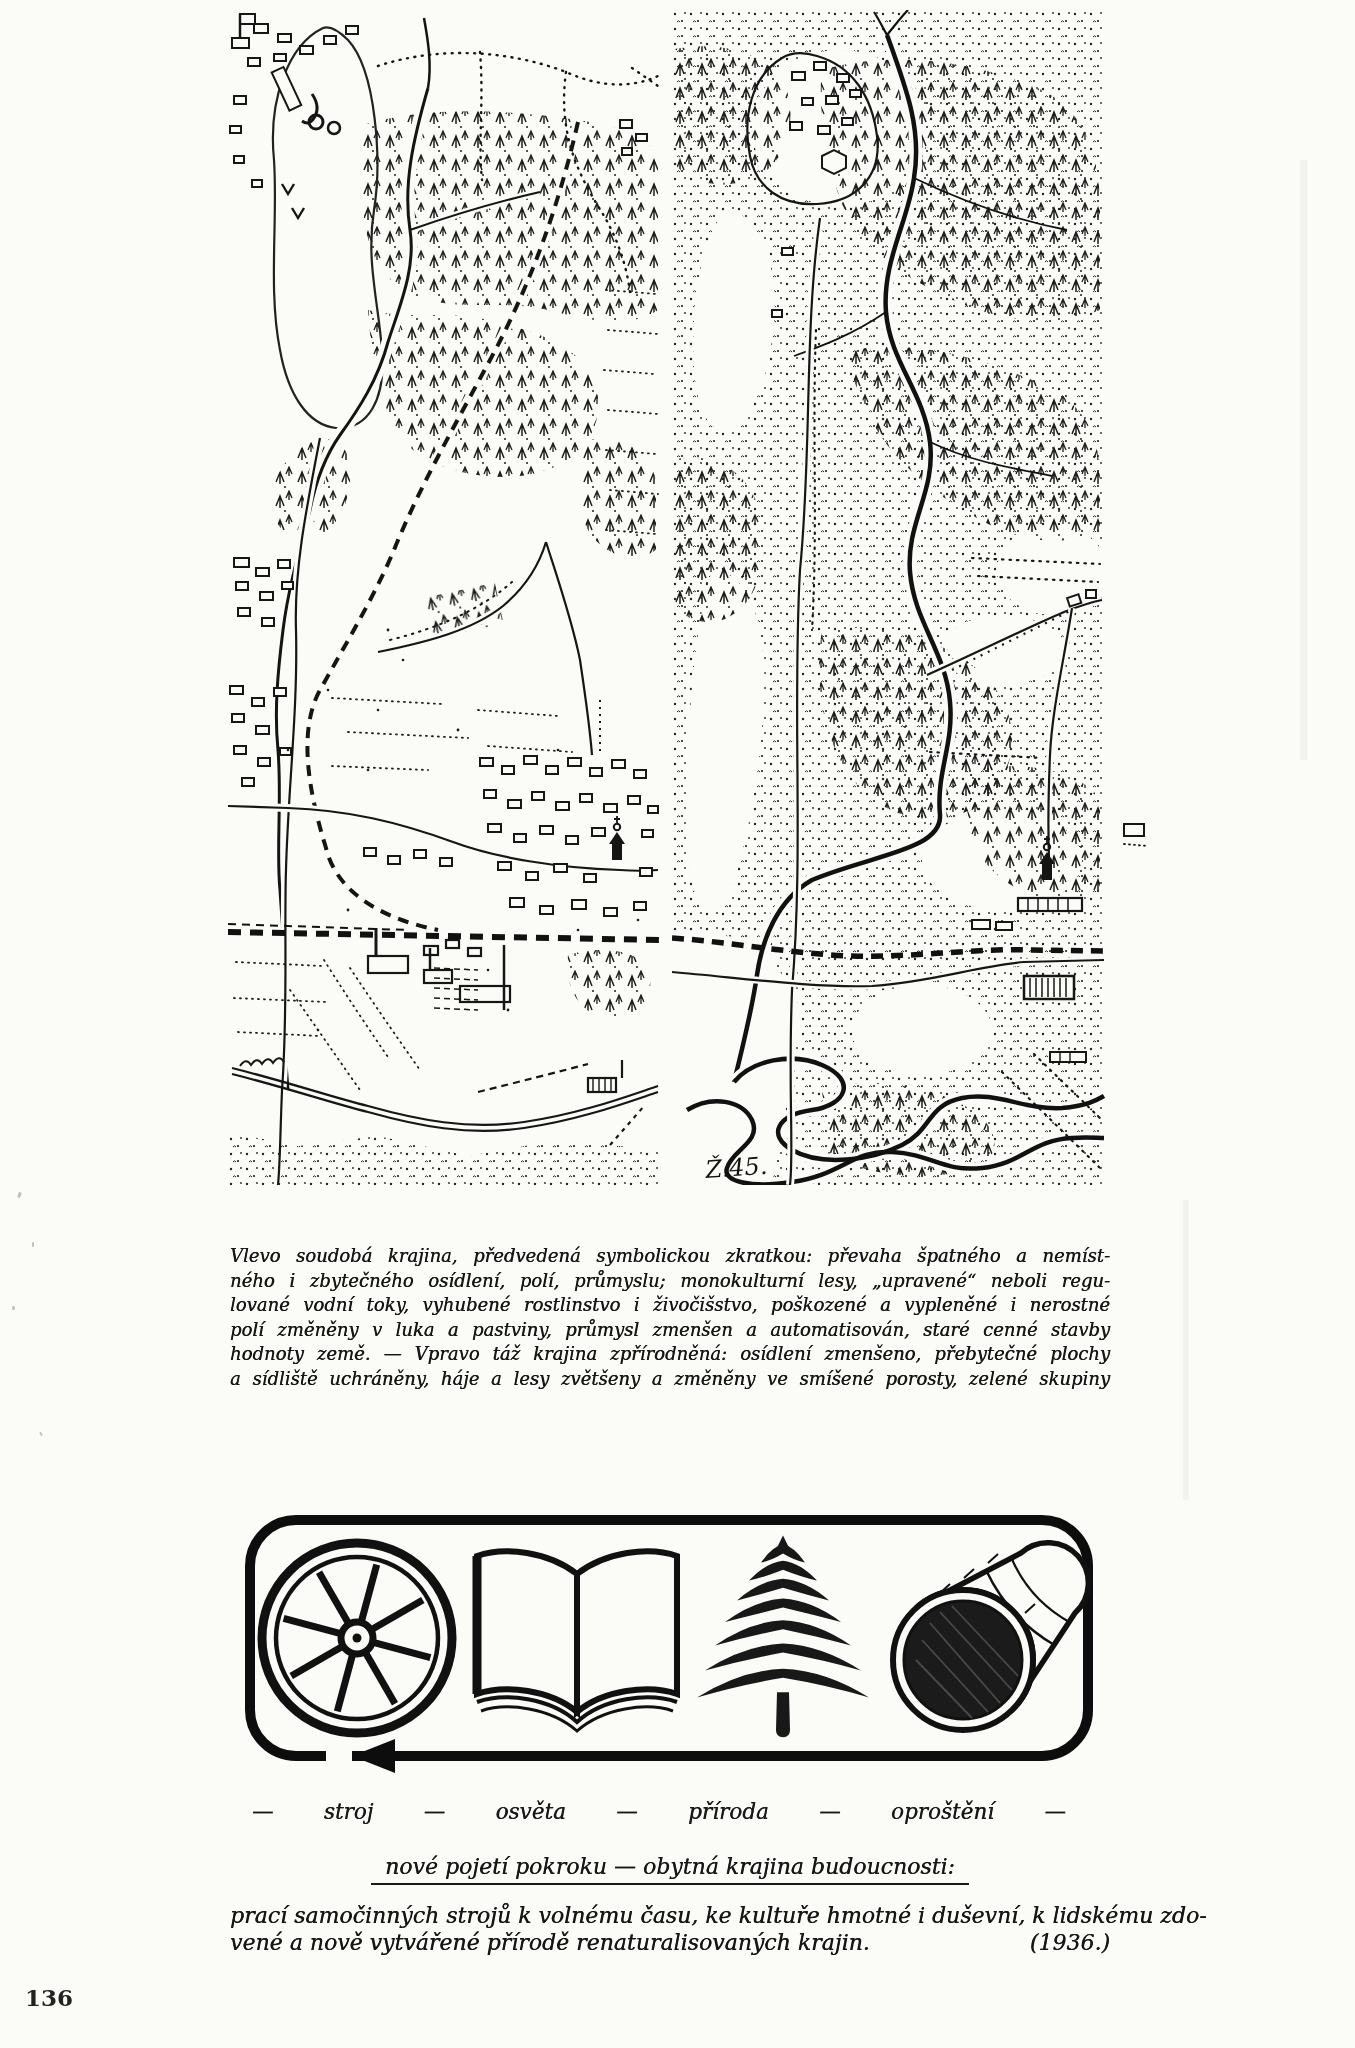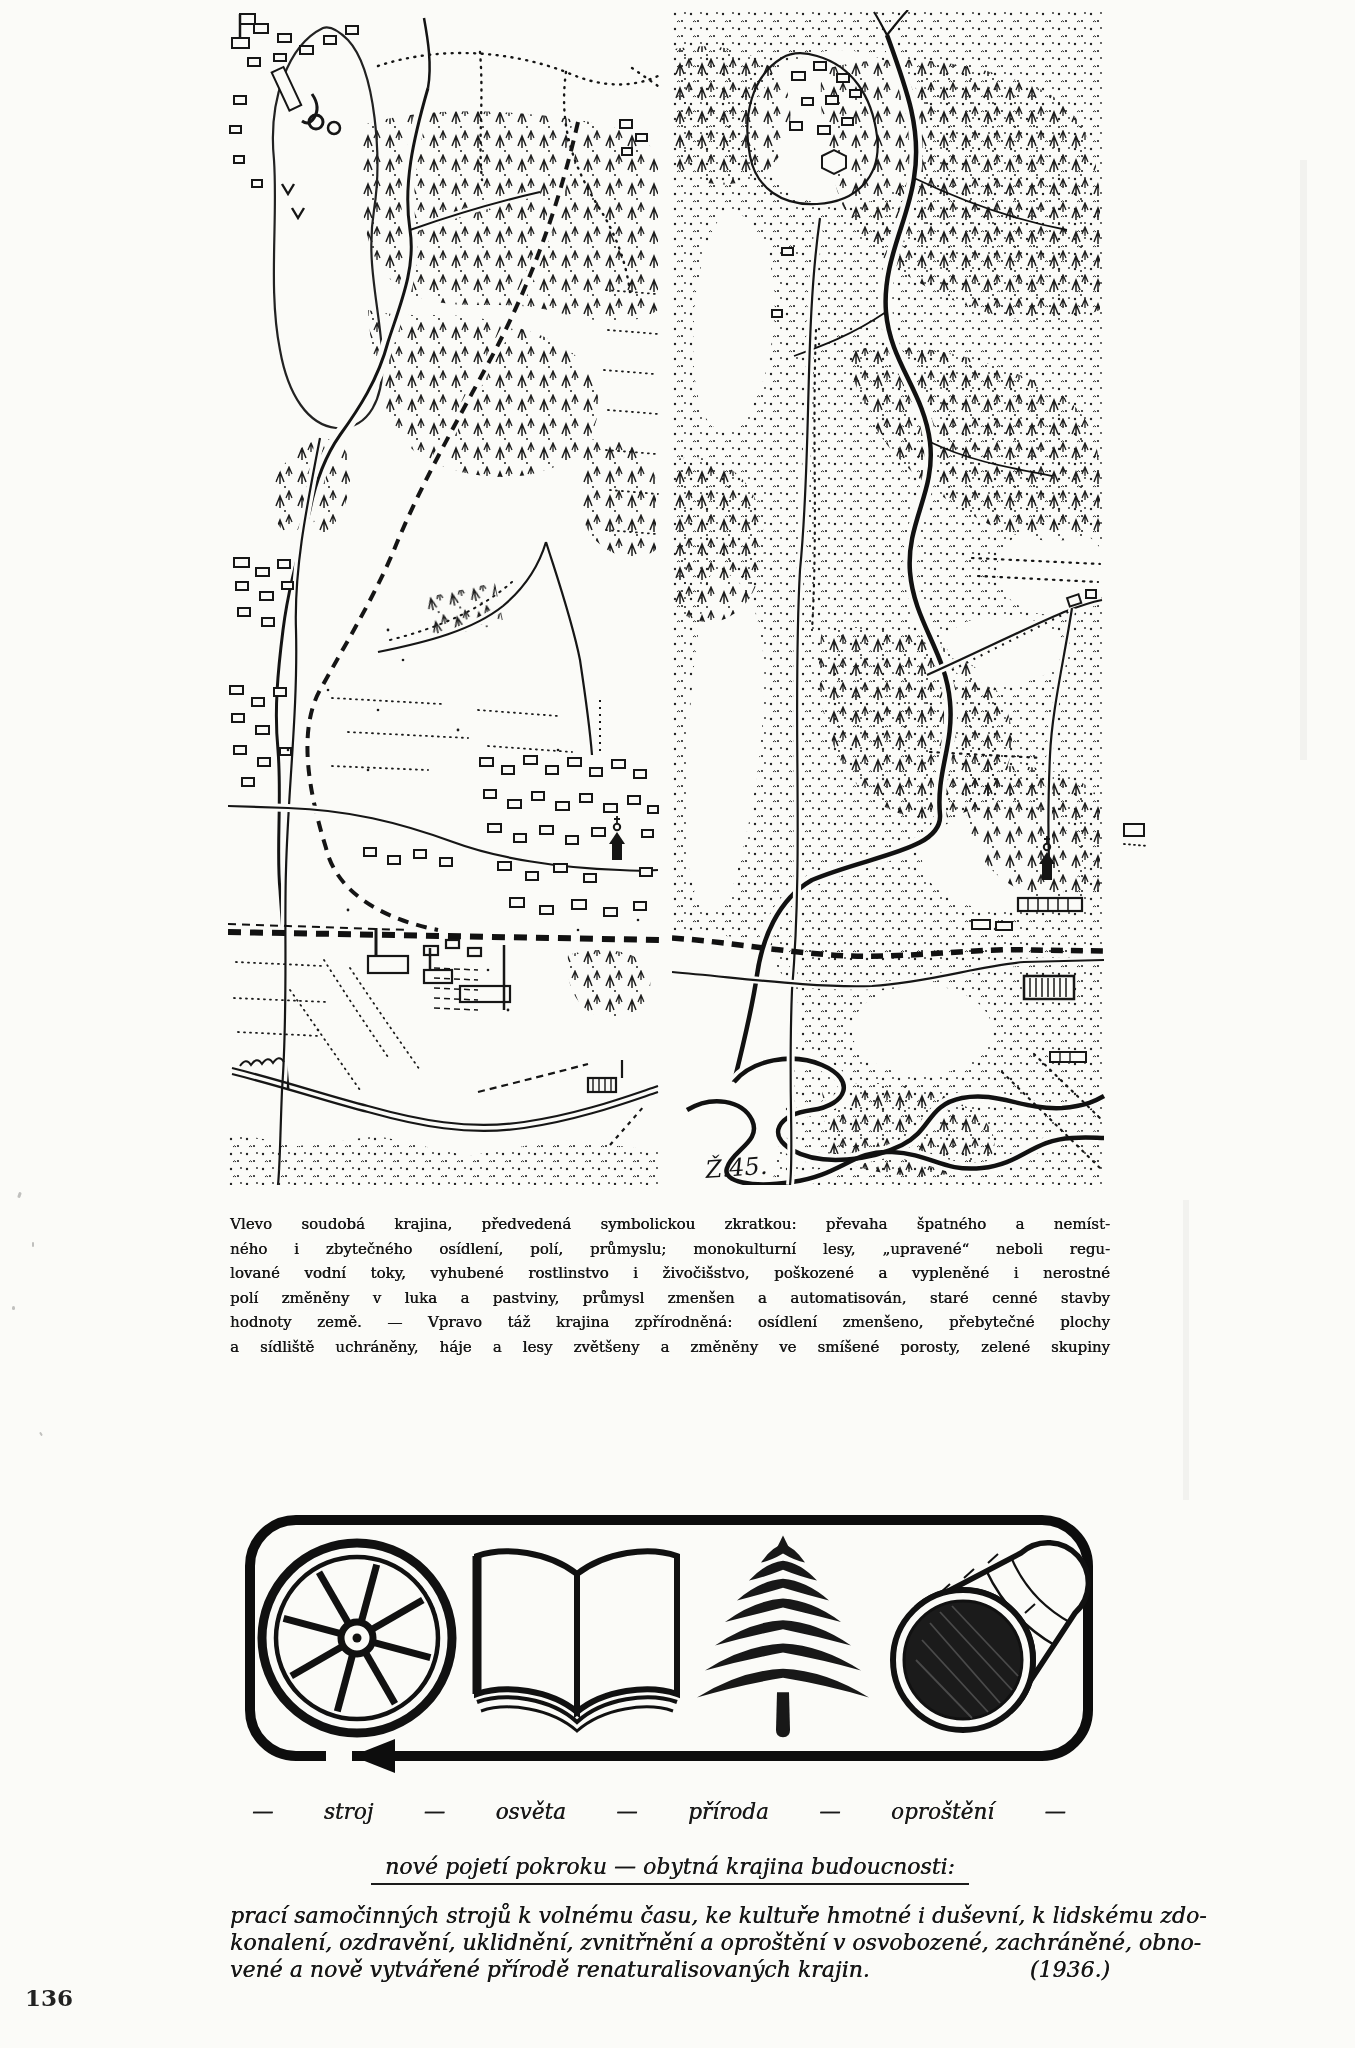--- a/index.html
+++ b/index.html
@@ -1,20 +1,20 @@
 <!DOCTYPE html>
 <html><head>
 <meta charset="utf-8">
 <style>
   html,body{margin:0;padding:0;background:#e8e8e4;}
   .page{position:relative;width:1355px;height:2048px;background:#fbfbf8;overflow:hidden;
         font-family:"DejaVu Serif","Liberation Serif",serif;color:#1a1a1a;}
   .map{position:absolute;}
-  .caption{position:absolute;left:230px;top:1212px;width:880px;
-           font-size:15px;line-height:24.6px;color:#161616;text-shadow:0.35px 0 currentColor;}
+  .caption{position:absolute;left:230px;top:1244px;width:880px;font-style:italic;
+           font-size:18px;line-height:24.6px;color:#161616;text-shadow:0.35px 0 currentColor;}
   .caption .cline{text-align:justify;text-align-last:justify;white-space:nowrap;}
   .caption .credit{margin-top:2px;width:fit-content;margin-left:auto;margin-right:40px;
                    text-align:right;white-space:nowrap;}
   .symbox{position:absolute;left:240px;top:1508px;}
   .symrow{position:absolute;left:252px;top:1799px;width:814px;display:flex;
           justify-content:space-between;align-items:baseline;font-style:italic;
           font-size:21.5px;color:#191919;text-shadow:0.3px 0 currentColor;}
   .heading{position:absolute;left:230px;top:1854px;width:880px;text-align:center;
            font-style:italic;font-size:22px;color:#171717;text-shadow:0.3px 0 currentColor;}
   .heading .hd{display:inline-block;padding:0 14px 4px 14px;border-bottom:2.5px solid #1b1b1b;}
@@ -481,21 +481,20 @@
     <span>oproštění</span>
     <span>—</span>
   </div>
 
   <div class="heading">
     <span class="hd">nové pojetí pokroku — obytná krajina budoucnosti:</span>
   </div>
 
   <div class="closing">
     <div class="cline">prací samočinných strojů k volnému času, ke kultuře hmotné i duševní, k lidskému zdo-</div>
-    <div class="cline">konalení, ozdravění, uklidnění, zvnitřnění a oproštění v osvobozené, zachráněné, obno-</div>
     <div class="lastline">
       <span>vené a nově vytvářené přírodě renaturalisovaných krajin.</span>
       <span class="year">(1936.)</span>
     </div>
   </div>
 
   <div class="pagenum">136</div>
 
   <div class="smudge" style="left:18px;top:1192px;width:3px;height:6px;transform:rotate(20deg)"></div>
   <div class="smudge" style="left:32px;top:1242px;width:2px;height:5px"></div>

